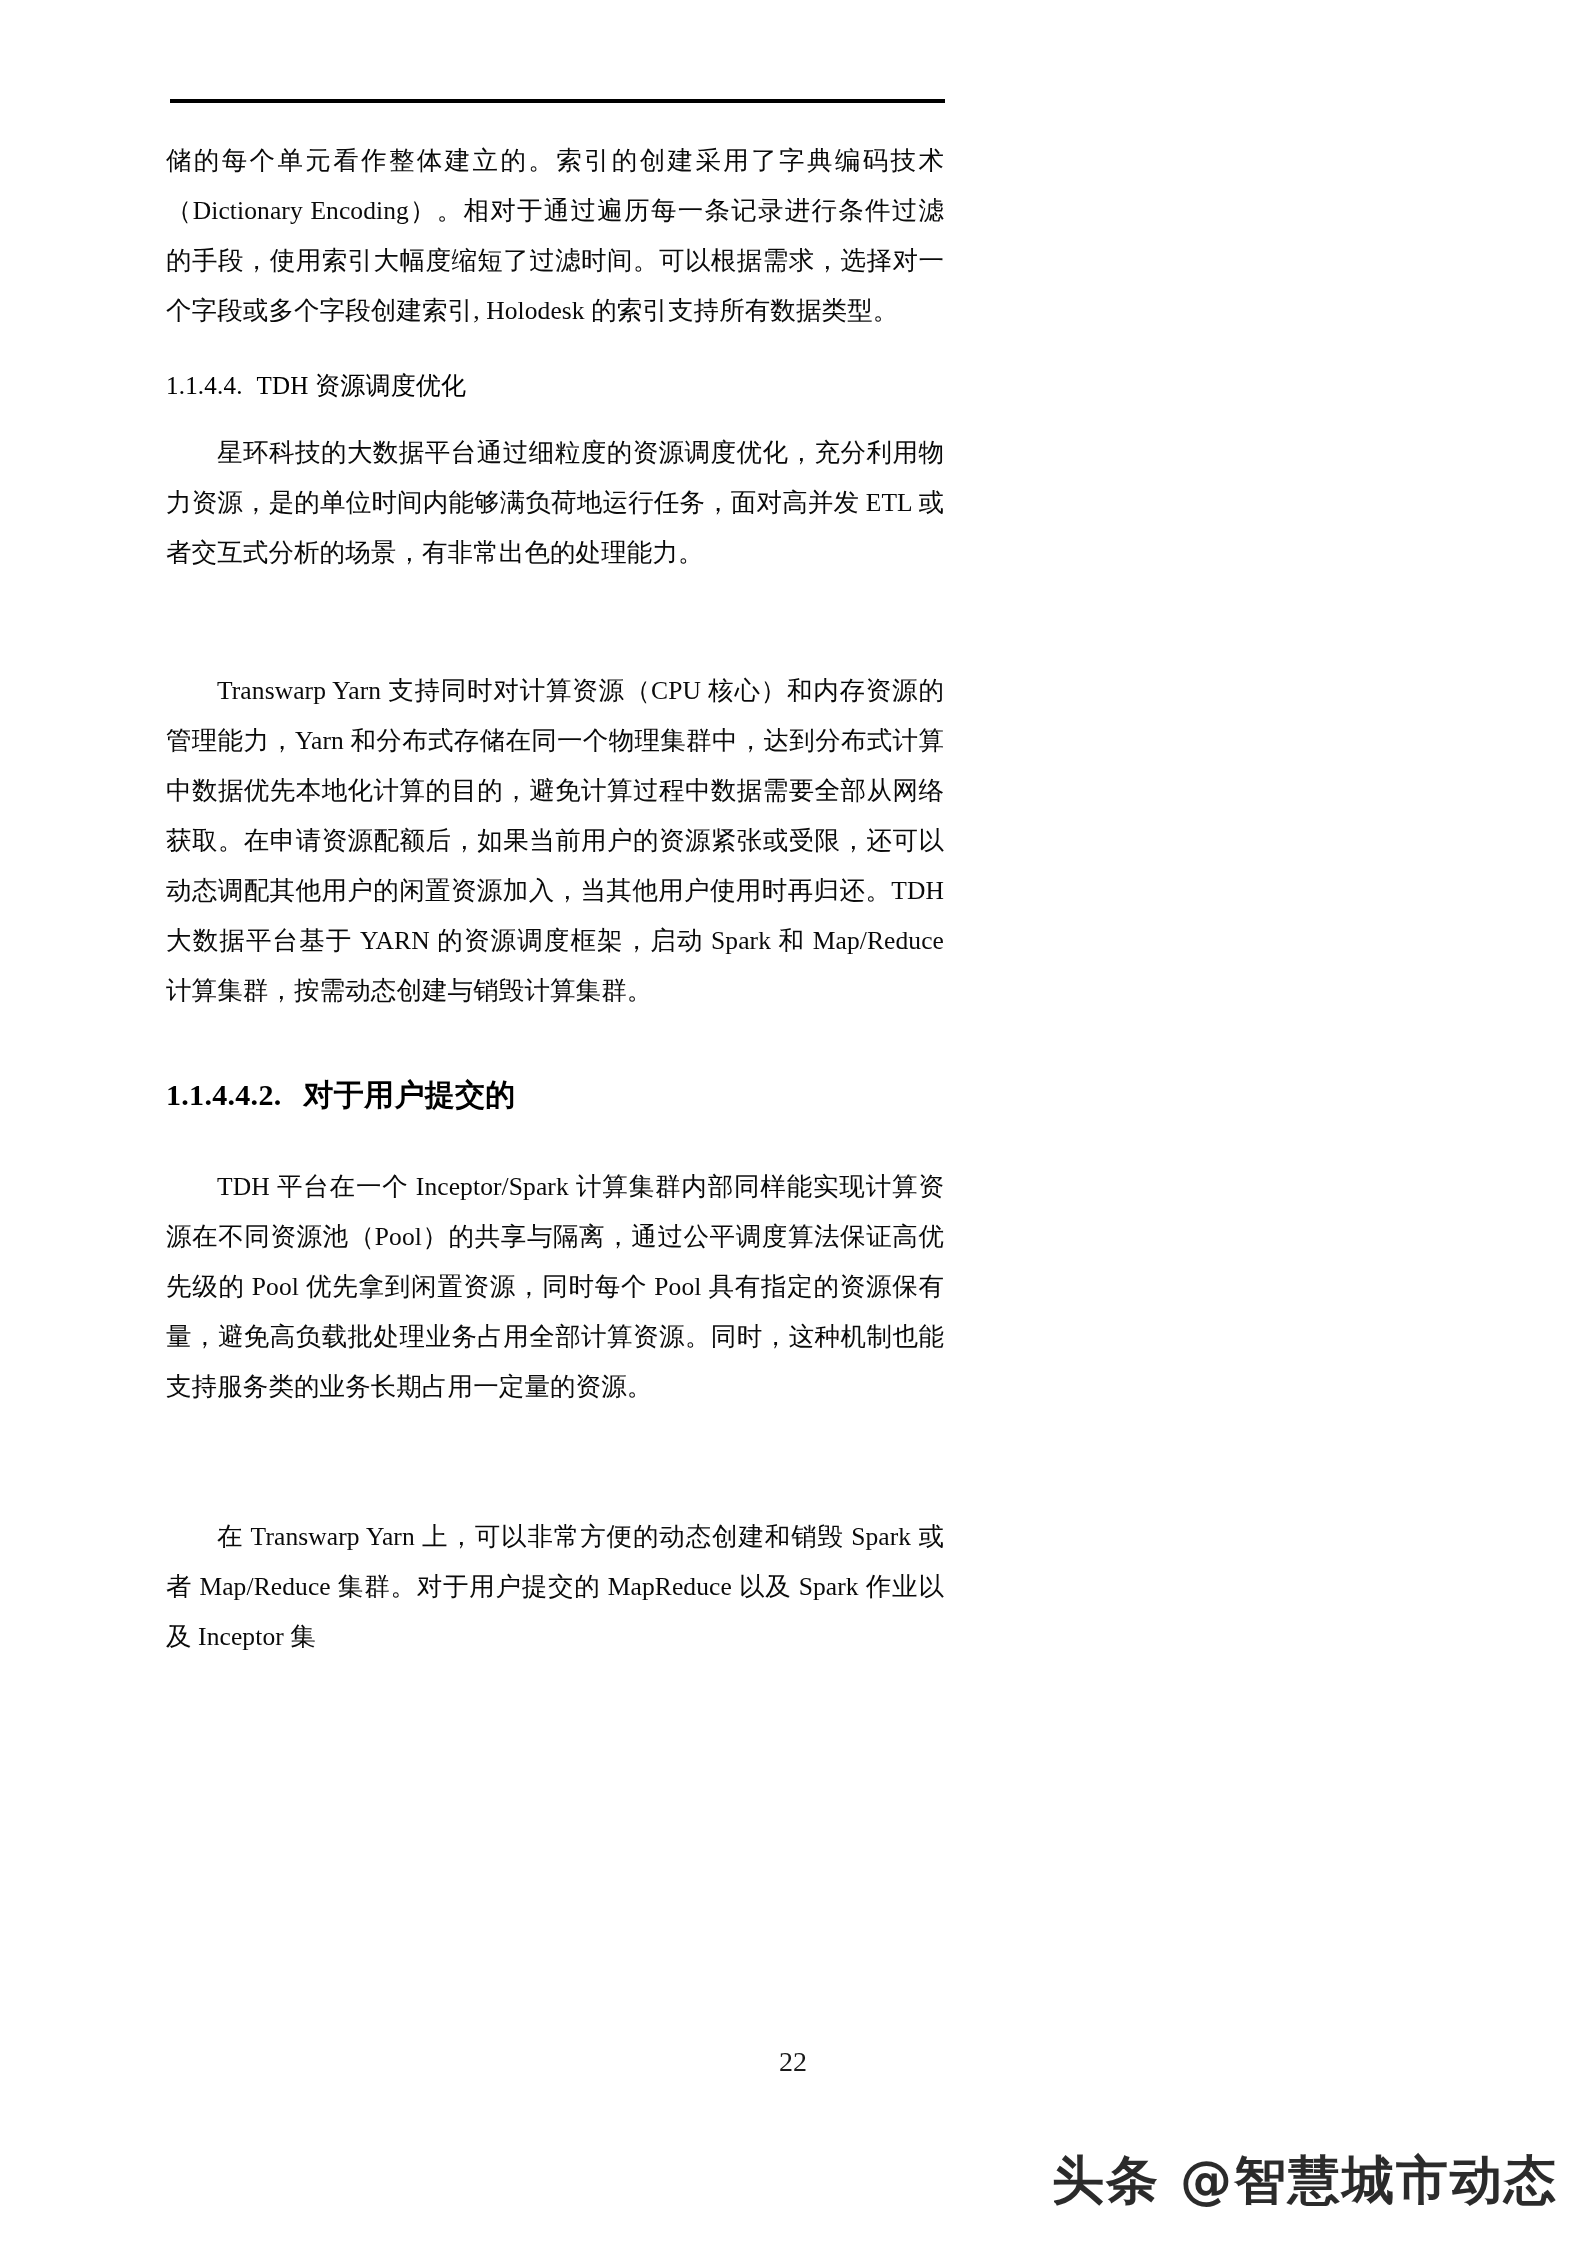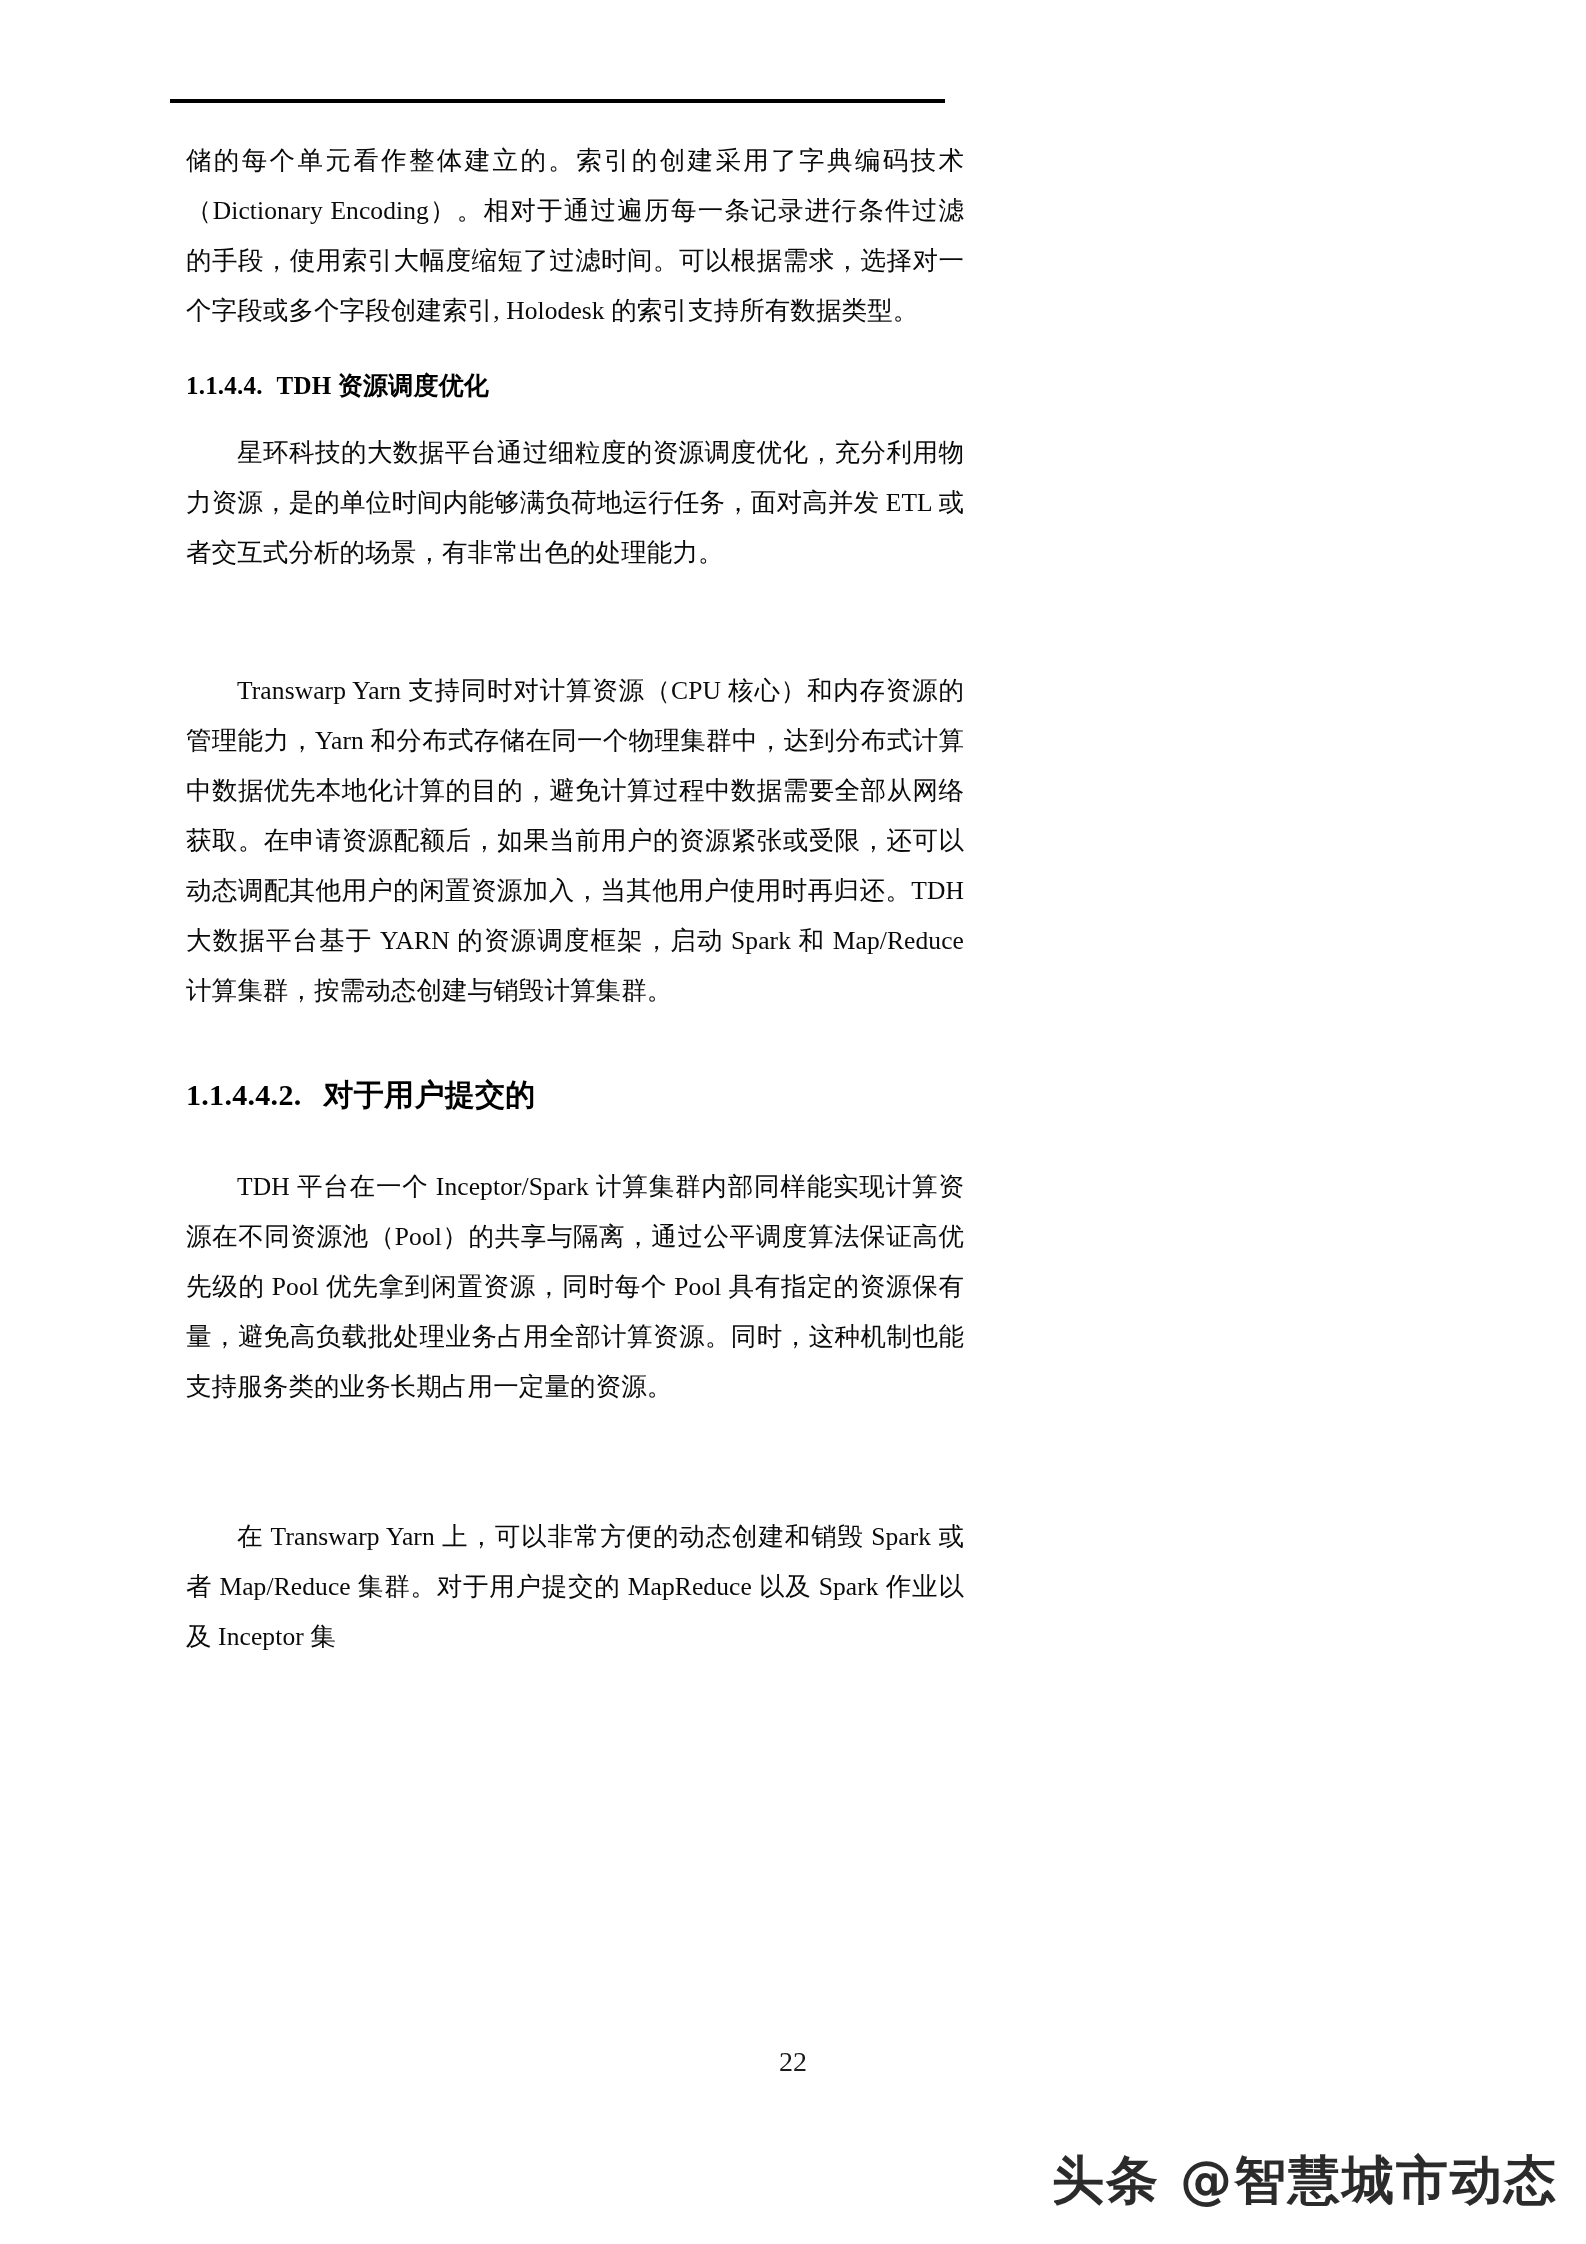--- a/index.html
+++ b/index.html
@@ -25,21 +25,21 @@
     left: 170px;
     top: 99px;
     width: 775px;
     height: 4px;
     background: #000000;
   }
 
   
   .column {
     position: absolute;
-    left: 186px;
+    left: 166px;
     top: 136px;
     width: 778px;
   }
 
   p.body {
     margin: 0 0 0 0;
     font-size: 25.5px;
     line-height: 50px;
     text-align: justify;
     text-justify: inter-ideograph;
@@ -52,21 +52,21 @@
   
   .gap-sm { height: 22px; }
   .gap-md { height: 30px; }
   .gap-lg { height: 44px; }
   .gap-xl { height: 56px; }
 
   
   h3.h-small {
     margin: 0;
     font-size: 25px;
-    font-weight: bold;
+    font-weight: normal;
     line-height: 40px;
     letter-spacing: 0.2px;
   }
   h2.h-big {
     margin: 0;
     font-size: 30px;
     font-weight: bold;
     line-height: 46px;
     letter-spacing: 0.3px;
   }

